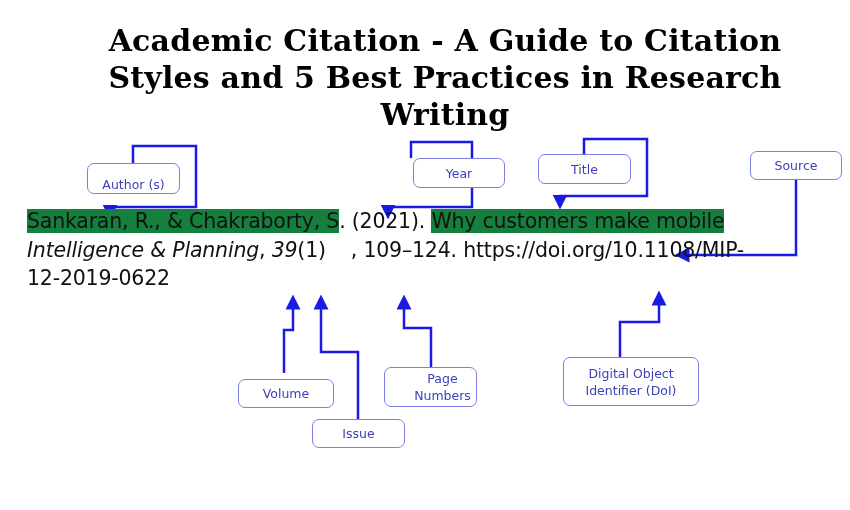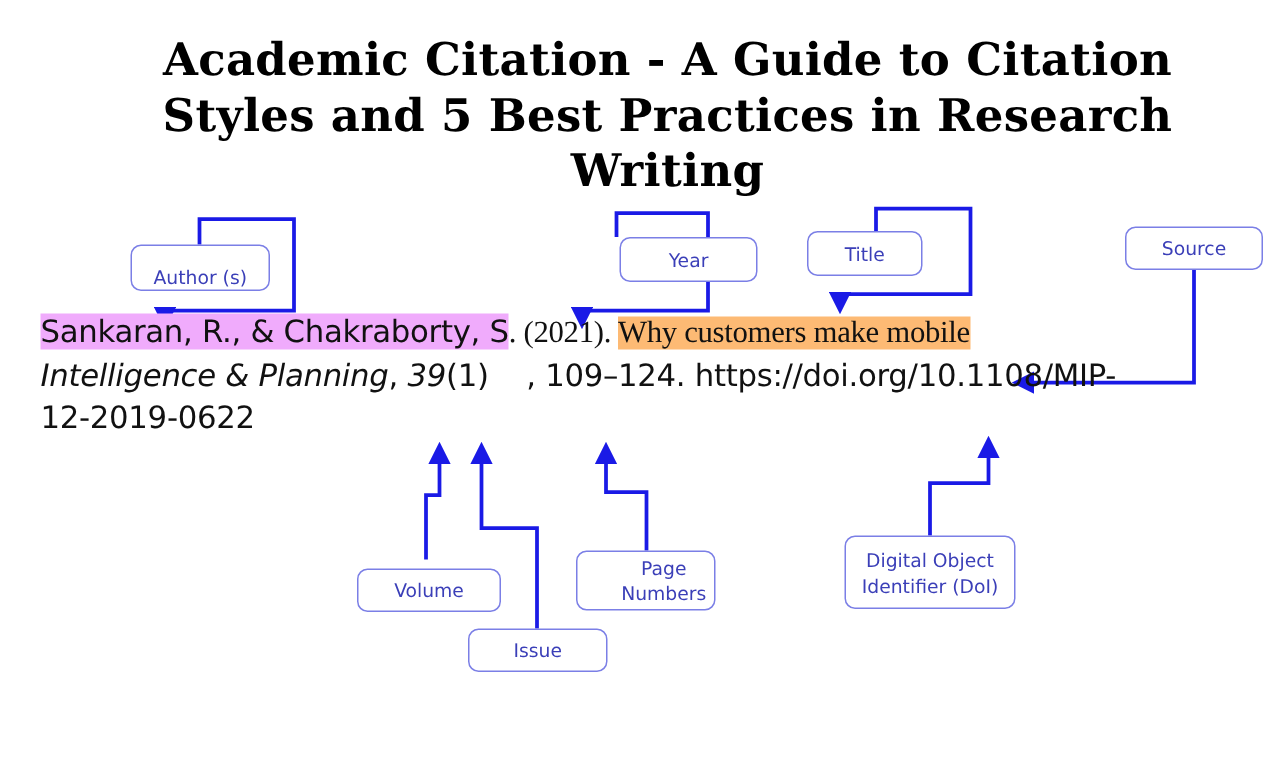--- a/index.html
+++ b/index.html
@@ -18,22 +18,22 @@
     color: #3b3fb8; font-family: "DejaVu Sans", sans-serif; font-size: 12.5px;
     display: flex; align-items: center; justify-content: center; text-align: center;
     line-height: 17px;
   }
   .citation {
     position: absolute; left: 27px; top: 207px; width: 760px;
     font-family: "DejaVu Sans", sans-serif; font-size: 20.5px; line-height: 28.5px;
     color: #111; letter-spacing: -0.2px;
   }
   .line { display: block; white-space: nowrap; height: 28.5px; }
-  .hl-gray { background: #f0abfc; }
-  .hl-cyan { background: #fdba74; font-family: Liberation Serif, serif; }
+  .hl-gray { background: #15803d; }
+  .hl-cyan { background: #15803d; }
   .it { font-style: italic; }
 </style>
 </head>
 <body>
 
 <div class="title">
   <span>Academic Citation - A Guide to Citation</span>
   <span>Styles and 5 Best Practices in Research</span>
   <span>Writing</span>
 </div>
@@ -63,38 +63,38 @@
     <polyline points="620,357 620,322 659,322 659,298" marker-end="url(#ah)"></polyline>
   </g>
 </svg>
 
 <div class="box" style="left:87px;top:163px;width:93px;height:31px;align-items:flex-end;">
   <span>Author (s)</span>
 </div>
 <div class="box" style="left:365px;top:158px;width:92px;height:30px;margin-left:48px;">
   <span>Year</span>
 </div>
-<div class="box" style="left:538px;top:154px;width:77px;height:30px;text-align:center;">
+<div class="box" style="left:538px;top:154px;width:93px;height:30px;text-align:center;">
   <span>Title</span>
 </div>
 <div class="box" style="left:750px;top:151px;width:92px;height:29px;">
   <span>Source</span>
 </div>
 <div class="box" style="left:238px;top:379px;width:96px;height:29px;">
   <span>Volume</span>
 </div>
 <div class="box" style="left:312px;top:419px;width:93px;height:29px;align-items:center;">
   <span>Issue</span>
 </div>
 <div class="box" style="left:384px;top:367px;width:93px;height:40px;flex-direction:column;padding-left:24px;">
   <span>Page</span>
   <span>Numbers</span>
 </div>
-<div class="box" style="left:563px;top:357px;width:114px;height:49px;flex-direction:column;">
+<div class="box" style="left:563px;top:357px;width:136px;height:49px;flex-direction:column;">
   <span>Digital Object</span>
   <span>Identifier (DoI)</span>
 </div>
 
 <div class="citation">
-  <span class="line"><span class="hl-gray">Sankaran, R., &amp; Chakraborty, S</span><span style="white-space:pre;font-family:Liberation Serif, serif;">. (2021). </span><span class="hl-cyan">Why customers make mobile</span></span>
+  <span class="line"><span class="hl-gray">Sankaran, R., &amp; Chakraborty, S</span><span style="white-space:pre;">. (2021). </span><span class="hl-cyan">Why customers make mobile</span></span>
   <span class="line"><span class="it">Intelligence &amp; Planning</span><span style="white-space:pre;">, </span><span class="it">39</span><span>(1)</span><span style="white-space:pre;margin-left:25px;">, 109–124. </span><span>https://doi.org/10.1108/MIP-</span></span>
   <span class="line"><span>12-2019-0622</span></span>
 </div>
 
 </body></html>

